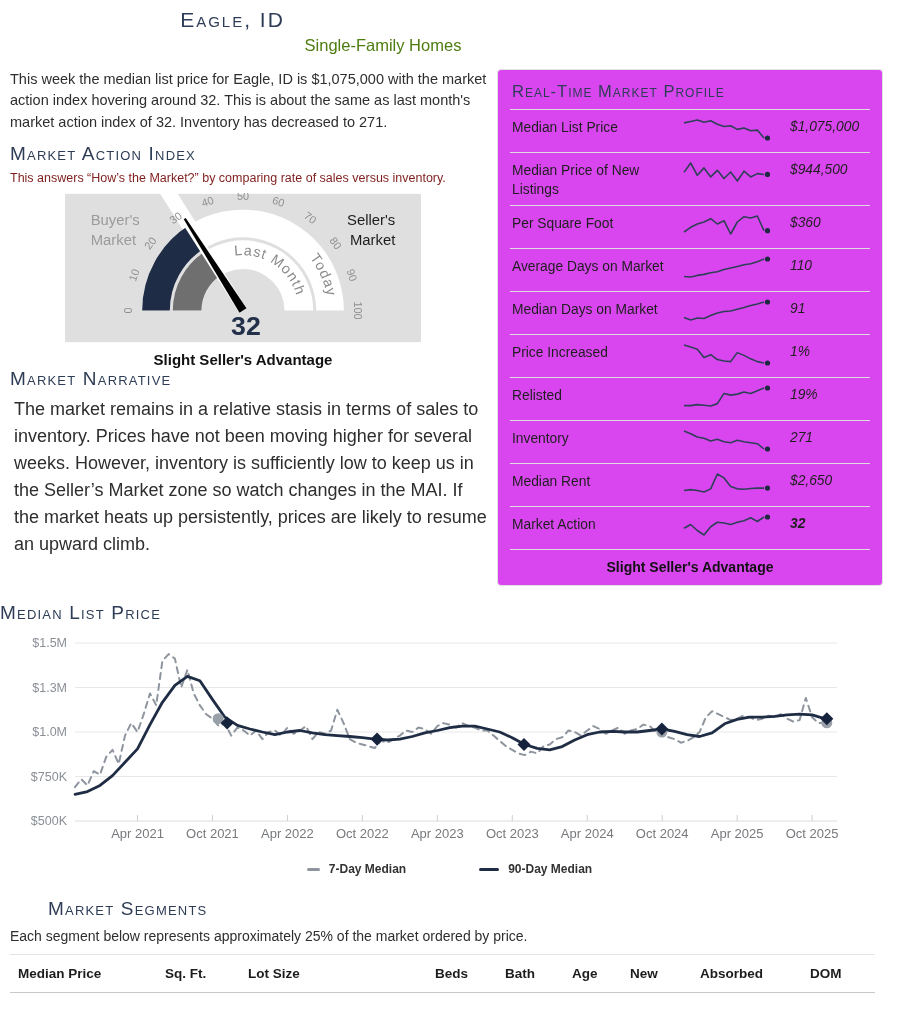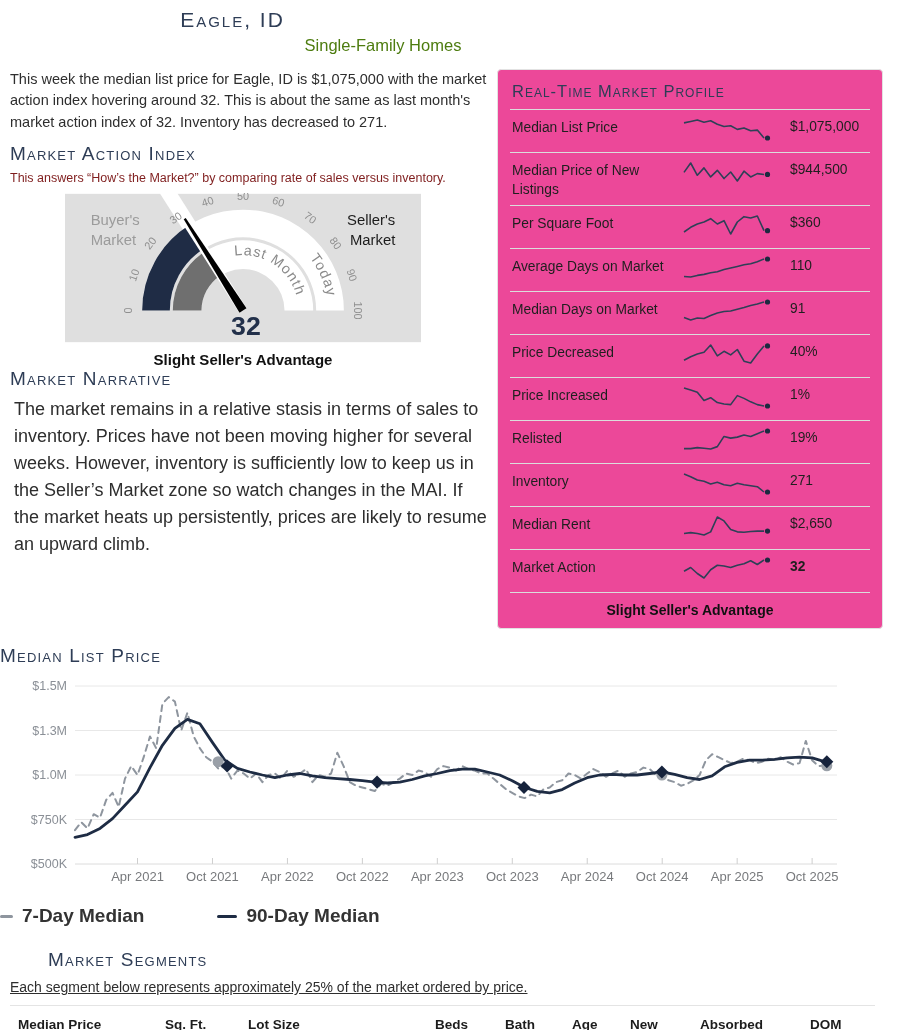--- a/index.html
+++ b/index.html
@@ -11,35 +11,35 @@
   .subtitle{width:766px;text-align:center;font-size:16.5px;color:#4d7c0f;margin-top:4px;}
   .content{display:flex;align-items:flex-start;margin-top:14px;}
   .left-col{width:497px;padding:0 6px 0 10px;box-sizing:border-box;}
   .intro{font-size:14.5px;line-height:1.47;margin:0 0 10px 0;color:#2e2e2e;}
   h2.section{font-size:19px;margin:10px 0 6px 0;}
   .caption{font-size:12.5px;color:#7f1d1d;margin:4px 0 8px 0;}
   .gauge-wrap{margin-left:55px;width:356px;}
   .gauge-status{width:356px;text-align:center;font-weight:700;font-size:15px;color:#111;margin-top:4px;}
   .narrative{font-size:18px;line-height:1.5;margin:6px 0 0 4px;color:#2e2e2e;}
   
-  .profile-panel{width:386px;box-sizing:border-box;background:#ec4899;border:1px solid #e2e2e2;border-radius:4px;padding:10px 12px 8px 12px;margin-top:0;}
+  .profile-panel{width:386px;box-sizing:border-box;background:#d946ef;border:1px solid #e2e2e2;border-radius:4px;padding:10px 12px 8px 12px;margin-top:0;}
   .profile-title{font-size:16.5px;letter-spacing:1px;margin:2px 0 8px 2px;}
   .p-row{display:flex;align-items:flex-start;border-top:1px solid #dcdcdc;padding:6px 2px;}
   .p-label{flex:1;font-size:13.8px;color:#1f1f1f;line-height:1.35;padding-top:3px;}
   .p-spark{width:100px;flex:0 0 100px;}
-  .p-value{width:88px;flex:0 0 88px;font-size:13.8px;color:#1f1f1f;padding-top:3px;padding-left:10px;box-sizing:border-box;}
+  .p-value{width:88px;flex:0 0 88px;font-size:13.8px;color:#1f1f1f;padding-top:3px;padding-left:10px;box-sizing:border-box;font-style:italic;}
   .p-value.bold{font-weight:700;}
   .profile-footer{text-align:center;font-weight:700;font-size:14px;color:#111;padding:9px 0 2px 0;border-top:1px solid #dcdcdc;}
   
   .chart-section{margin-top:16px;}
-  .legend{display:flex;gap:73px;margin-top:10px;font-weight:700;font-size:19px;color:#333;}
+  .legend{display:flex;justify-content:center;gap:73px;margin-top:10px;font-weight:700;font-size:12px;color:#333;}
   .legend-item{display:flex;align-items:center;gap:9px;}
   .swatch{display:inline-block;height:3px;border-radius:2px;}
   
-  .seg-caption{font-size:14px;margin:8px 0 10px 10px;color:#2e2e2e;text-decoration:underline;}
+  .seg-caption{font-size:14px;margin:8px 0 10px 10px;color:#2e2e2e;}
   table.segments{border-collapse:collapse;table-layout:fixed;margin:0 10px;width:865px;font-size:13.5px;}
   table.segments th{text-align:left;font-weight:700;color:#1c1c1c;padding:11px 8px;border-top:1px solid #e4e4e4;border-bottom:1px solid #c9c9c9;}
   .h-margin{margin-left:10px;}
 </style>
 </head>
 <body>
 
 <div class="page">
 
   <div class="page-title sc-head">Eagle, ID</div>
@@ -122,28 +122,20 @@
               </svg></div>
             <div class="p-value">110</div>
           </div>
           <div class="p-row">
             <div class="p-label">Median Days on Market</div>
             <div class="p-spark"><svg width="100" height="26" viewBox="0 0 100 26">
                 <path d="M4,19.5 L10.666666666666668,22 L17.333333333333336,20 L24,20.5 L30.666666666666668,17.5 L37.333333333333336,15 L44,13.5 L50.666666666666664,13 L57.333333333333336,11.25 L64,9.5 L70.66666666666667,7.5 L77.33333333333333,6 L84,4" fill="none" stroke="#2e4057" stroke-width="1.6" stroke-linejoin="round"></path>
                 <circle cx="87.5" cy="4" r="2.6" fill="#1c2940"></circle>
               </svg></div>
             <div class="p-value">91</div>
-          </div>
-          <div class="p-row">
-            <div class="p-label">Price Decreased</div>
-            <div class="p-spark"><svg width="100" height="26" viewBox="0 0 100 26">
-                <path d="M4,19.3 L10.666666666666668,15.7 L17.333333333333336,13 L24,11.200000000000001 L30.666666666666668,4 L37.333333333333336,14.8 L44,10.299999999999999 L50.666666666666664,13.9 L57.333333333333336,8.5 L64,20.2 L70.66666666666667,22 L77.33333333333333,13 L84,4.900000000000002" fill="none" stroke="#2e4057" stroke-width="1.6" stroke-linejoin="round"></path>
-                <circle cx="87.5" cy="4.900000000000002" r="2.6" fill="#1c2940"></circle>
-              </svg></div>
-            <div class="p-value">40%</div>
           </div>
           <div class="p-row">
             <div class="p-label">Price Increased</div>
             <div class="p-spark"><svg width="100" height="26" viewBox="0 0 100 26">
                 <path d="M4,4 L10.666666666666668,6.076923076923077 L17.333333333333336,8.153846153846153 L24,16.46153846153846 L30.666666666666668,13.692307692307692 L37.333333333333336,18.53846153846154 L44,19.923076923076923 L50.666666666666664,20.615384615384617 L57.333333333333336,11.615384615384617 L64,14.384615384615385 L70.66666666666667,17.846153846153847 L77.33333333333333,20.615384615384617 L84,22" fill="none" stroke="#2e4057" stroke-width="1.6" stroke-linejoin="round"></path>
                 <circle cx="87.5" cy="22" r="2.6" fill="#1c2940"></circle>
               </svg></div>
             <div class="p-value">1%</div>
           </div>
           <div class="p-row">

